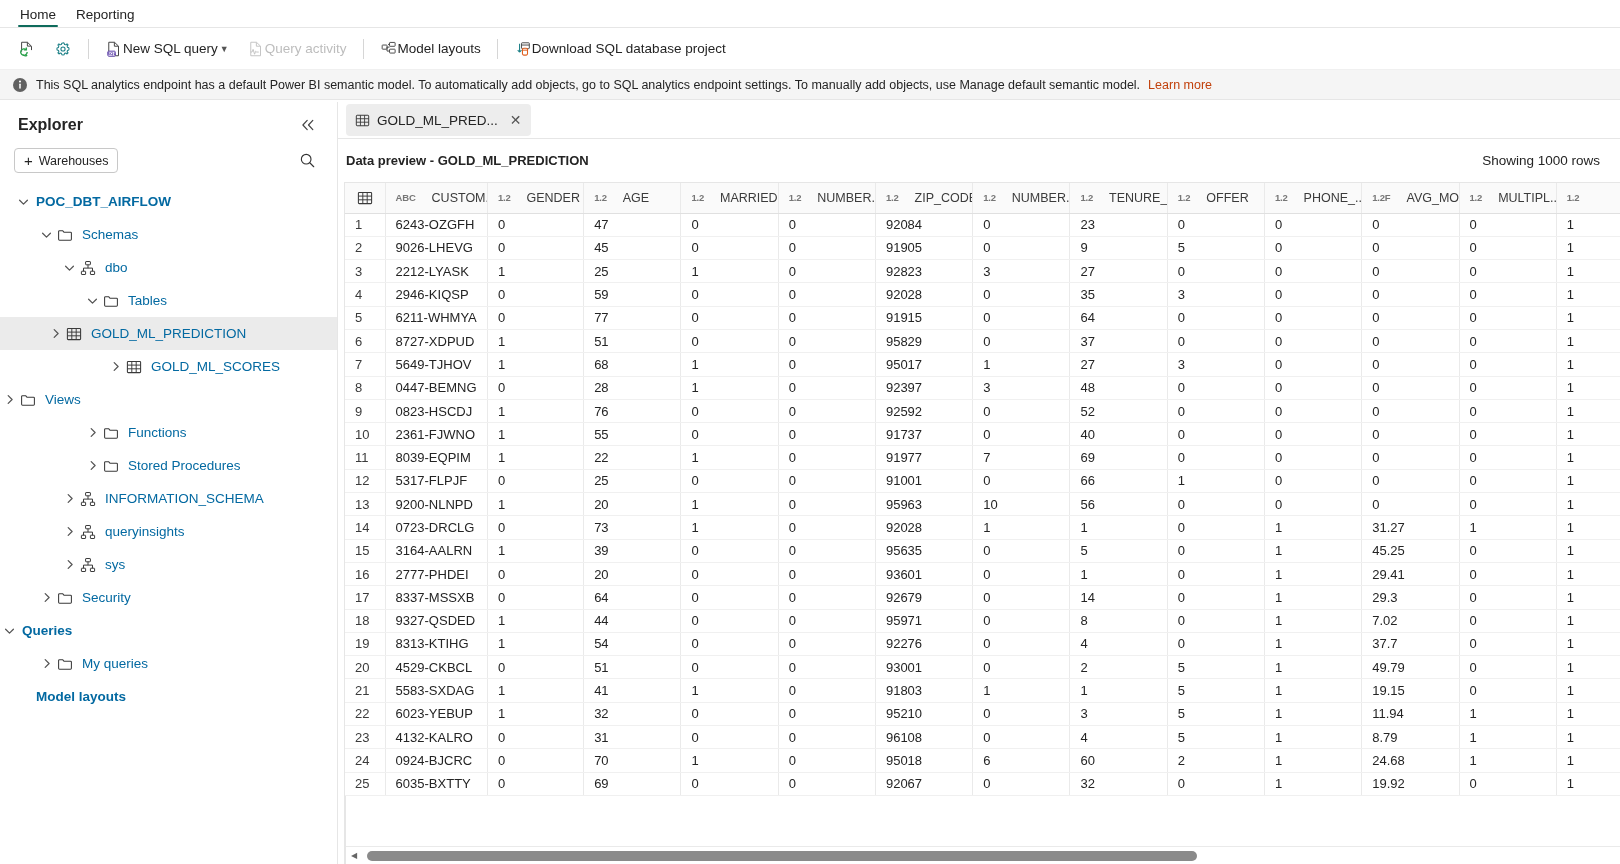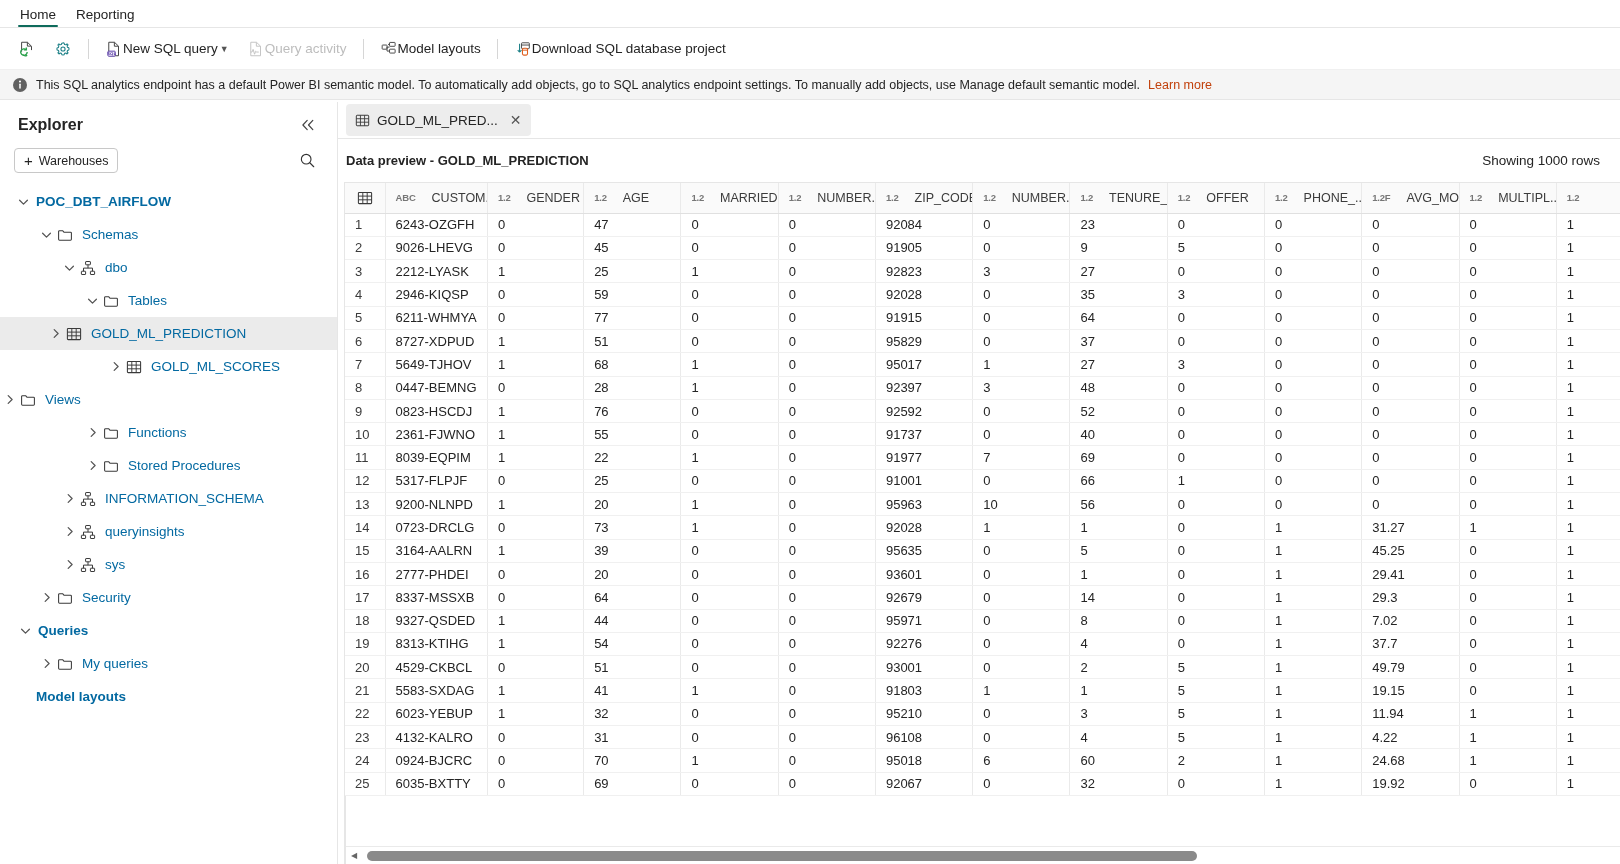--- a/index.html
+++ b/index.html
@@ -603,21 +603,21 @@
               <path d="M5.2 2.6L9.1 6.5 5.2 10.4" fill="none" stroke="#555" stroke-width="1.25" stroke-linecap="round" stroke-linejoin="round"></path>
             </svg>
           </span>
           <span class="tree-ic">
             <svg viewBox="0 0 16 16" width="16" height="16">
               <path d="M1.6 4.6a.9.9 0 0 1 .9-.9h3.1l1.3 1.5h6.6a.9.9 0 0 1 .9.9v6.2a.9.9 0 0 1-.9.9H2.5a.9.9 0 0 1-.9-.9z" fill="none" stroke="#3a3a3a" stroke-width="1.05" stroke-linejoin="round"></path>
             </svg>
           </span>
           <span class="tree-lbl">Security</span>
         </div>
-        <div class="tree-row" style="padding-left: 16px;">
+        <div class="tree-row" style="padding-left: 0;">
           <span class="tw">
             <svg viewBox="0 0 13 13" width="13" height="13">
               <path d="M2.6 5.2L6.5 9.1 10.4 5.2" fill="none" stroke="#555" stroke-width="1.25" stroke-linecap="round" stroke-linejoin="round"></path>
             </svg>
           </span>
           <span style="width: 4px;"></span>
           <span class="tree-lbl bold">Queries</span>
         </div>
         <div class="tree-row" style="padding-left: 37px;">
           <span class="tw">
@@ -1110,21 +1110,21 @@
                 <td class="c1">4132-KALRO</td>
                 <td class="c2">0</td>
                 <td class="c3">31</td>
                 <td class="c4">0</td>
                 <td class="c5">0</td>
                 <td class="c6">96108</td>
                 <td class="c7">0</td>
                 <td class="c8">4</td>
                 <td class="c9">5</td>
                 <td class="c10">1</td>
-                <td class="c11">4.22</td>
+                <td class="c11">8.79</td>
                 <td class="c12">1</td>
                 <td class="c13">1</td>
               </tr>
               <tr>
                 <td class="c0 rownum">24</td>
                 <td class="c1">0924-BJCRC</td>
                 <td class="c2">0</td>
                 <td class="c3">70</td>
                 <td class="c4">1</td>
                 <td class="c5">0</td>

